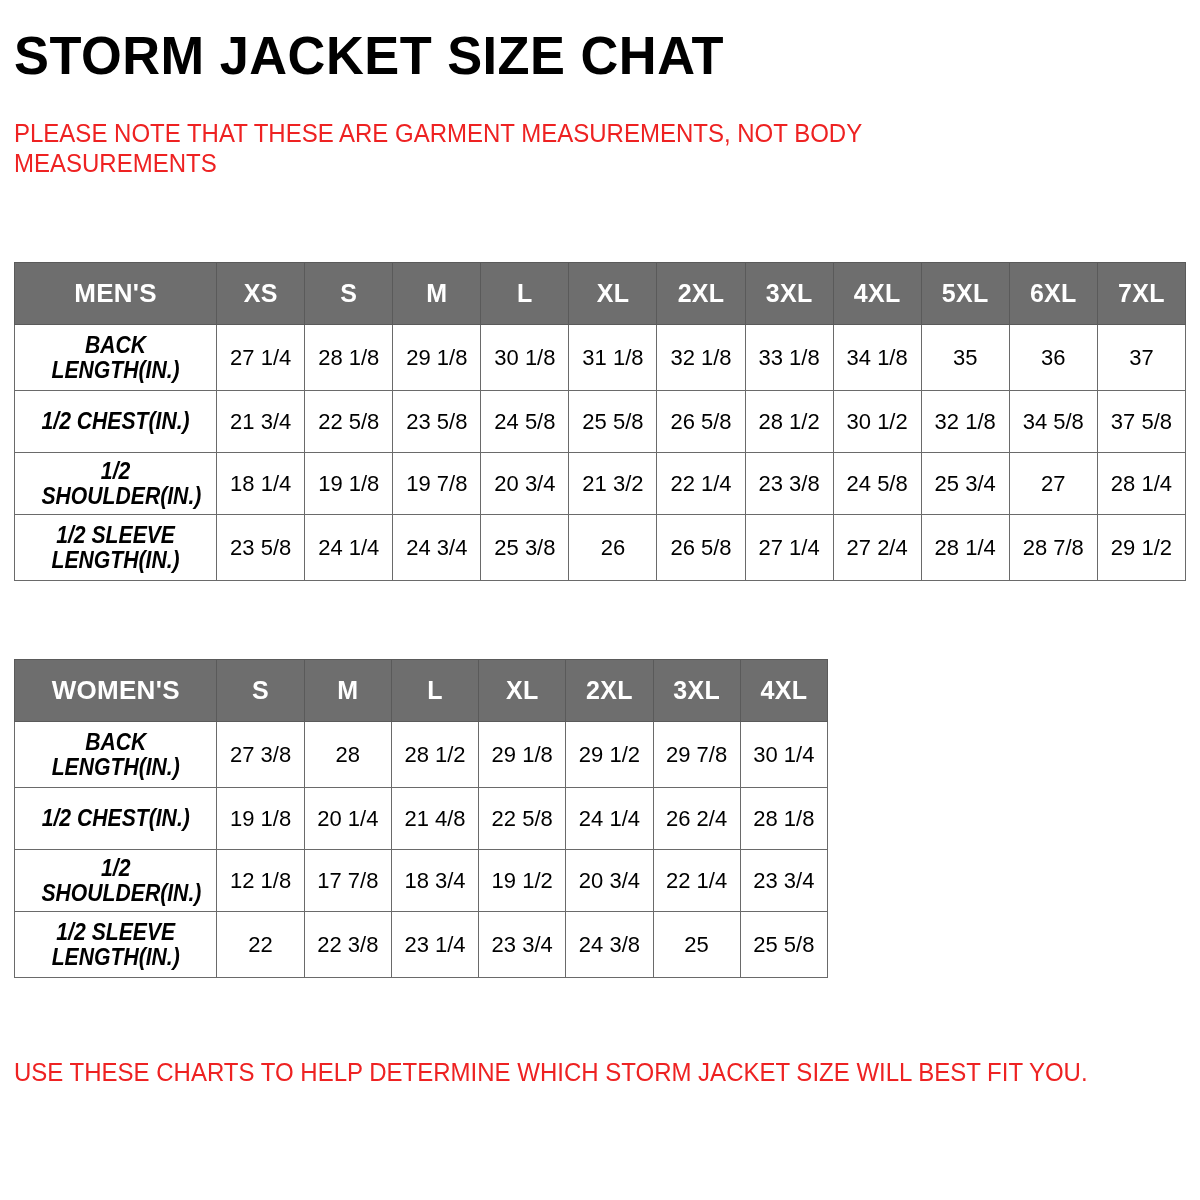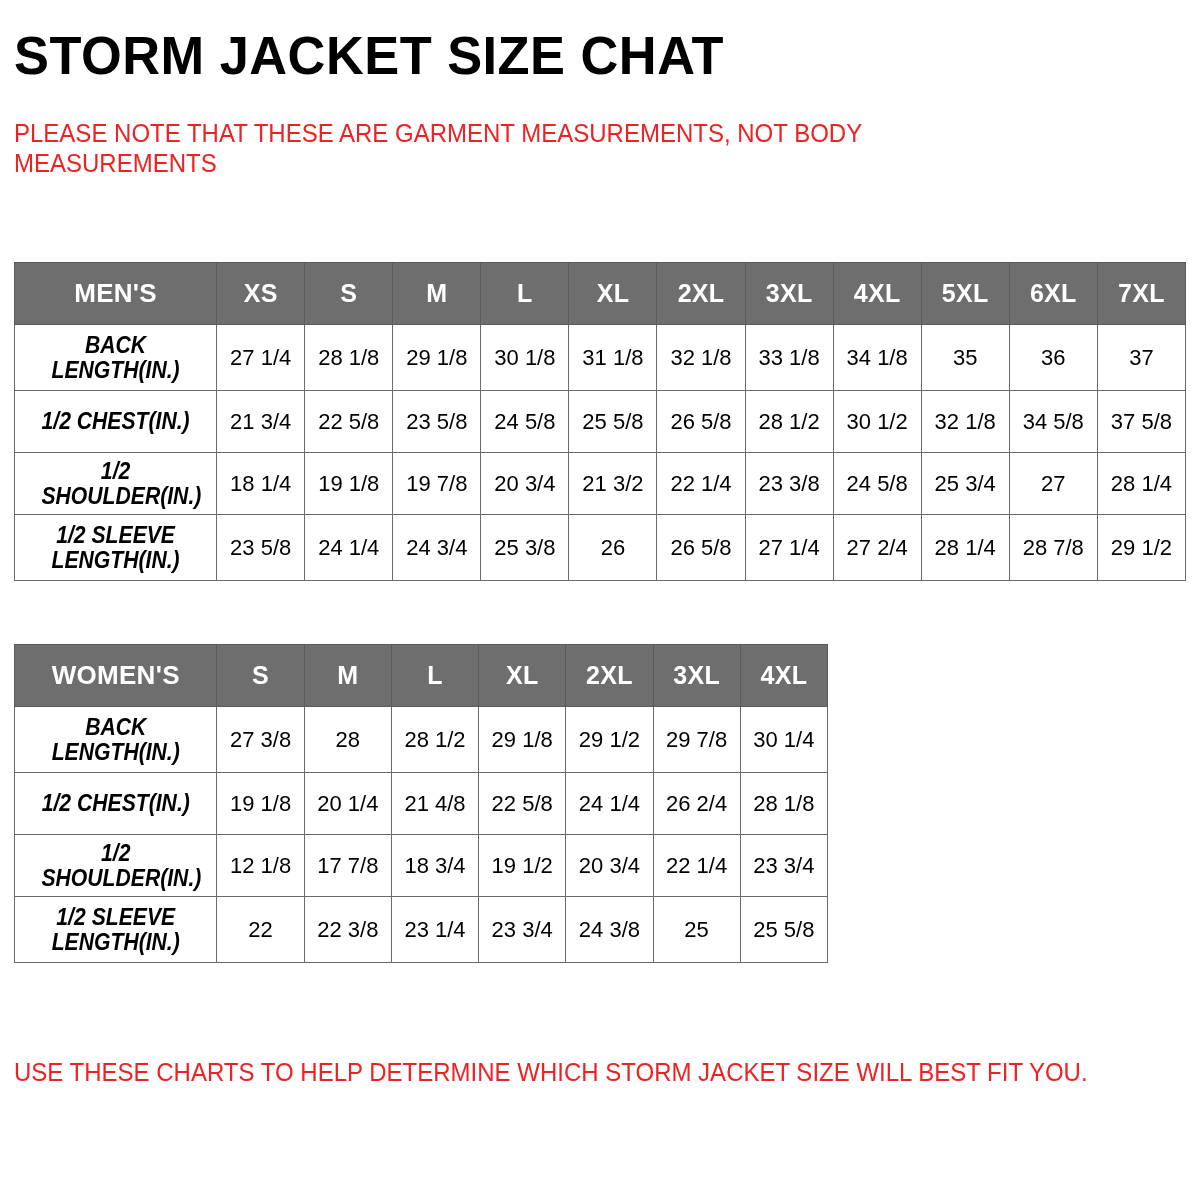--- a/index.html
+++ b/index.html
@@ -52,21 +52,21 @@
   }
 
   
   .size-table {
     position: absolute;
     border-collapse: collapse;
     table-layout: fixed;
     background: #ffffff;
   }
   #men-table  { left: 14px; top: 262px;  width: 1172px; }
-  #women-table{ left: 14px; top: 644px;  width: 814px;  }
+  #women-table{ left: 14px; top: 659px;  width: 814px;  }
 
   .size-table td, .size-table th {
     border: 1.6px solid #6a6a6a;
     padding: 0;
     margin: 0;
     text-align: center;
     vertical-align: middle;
     box-sizing: border-box;
   }
 

